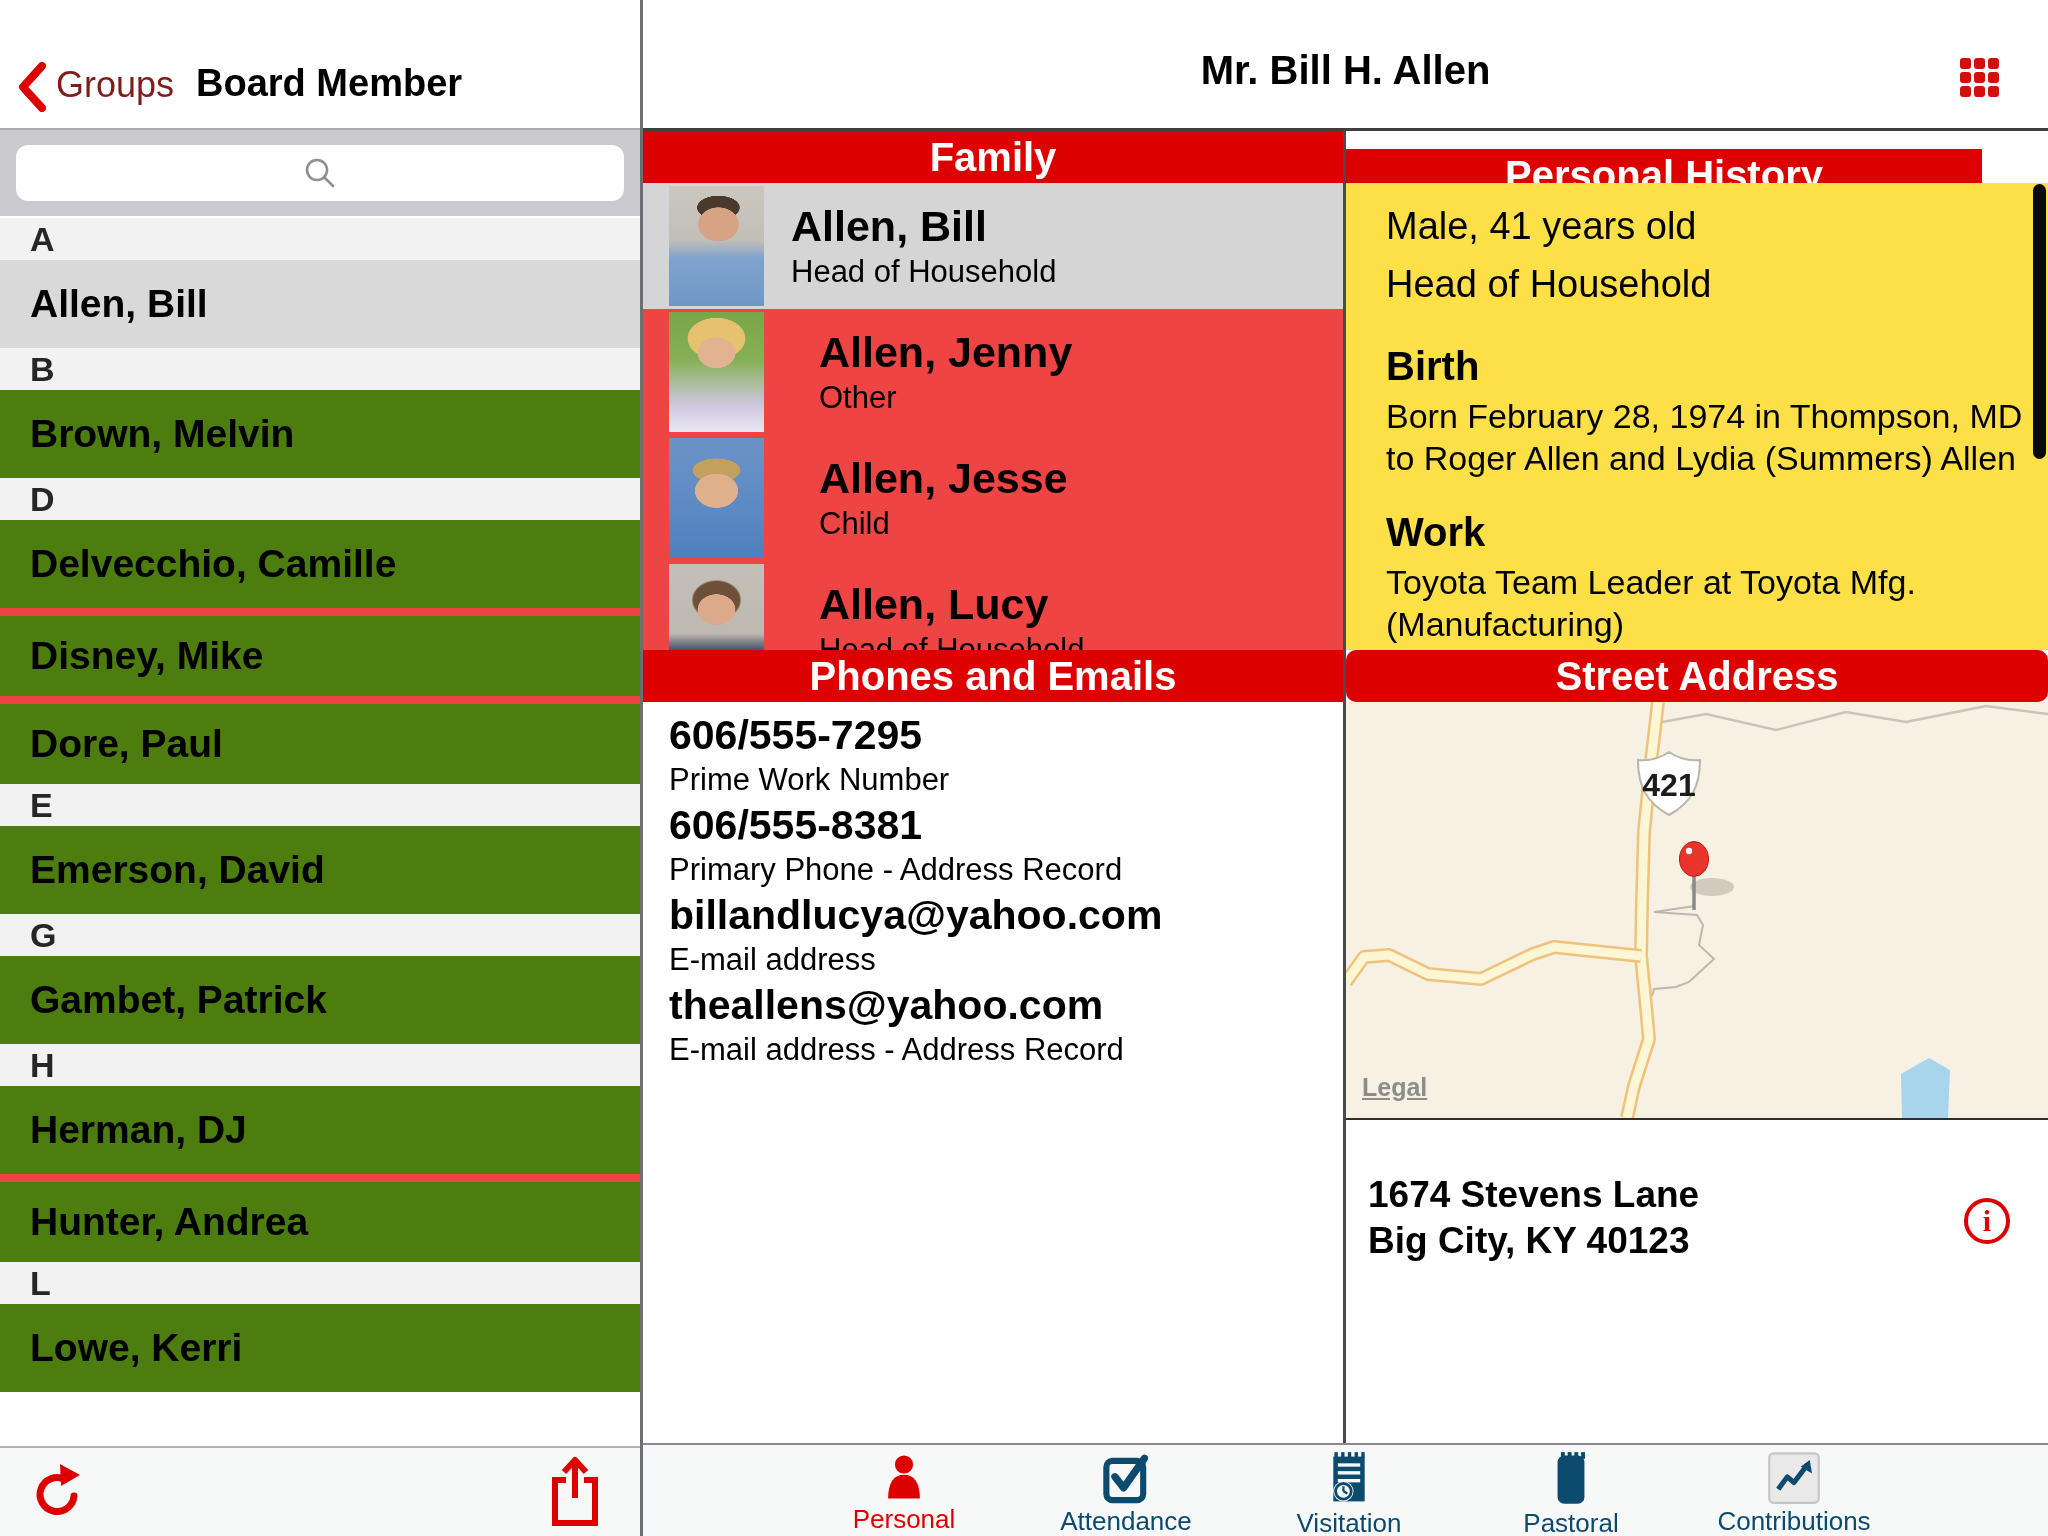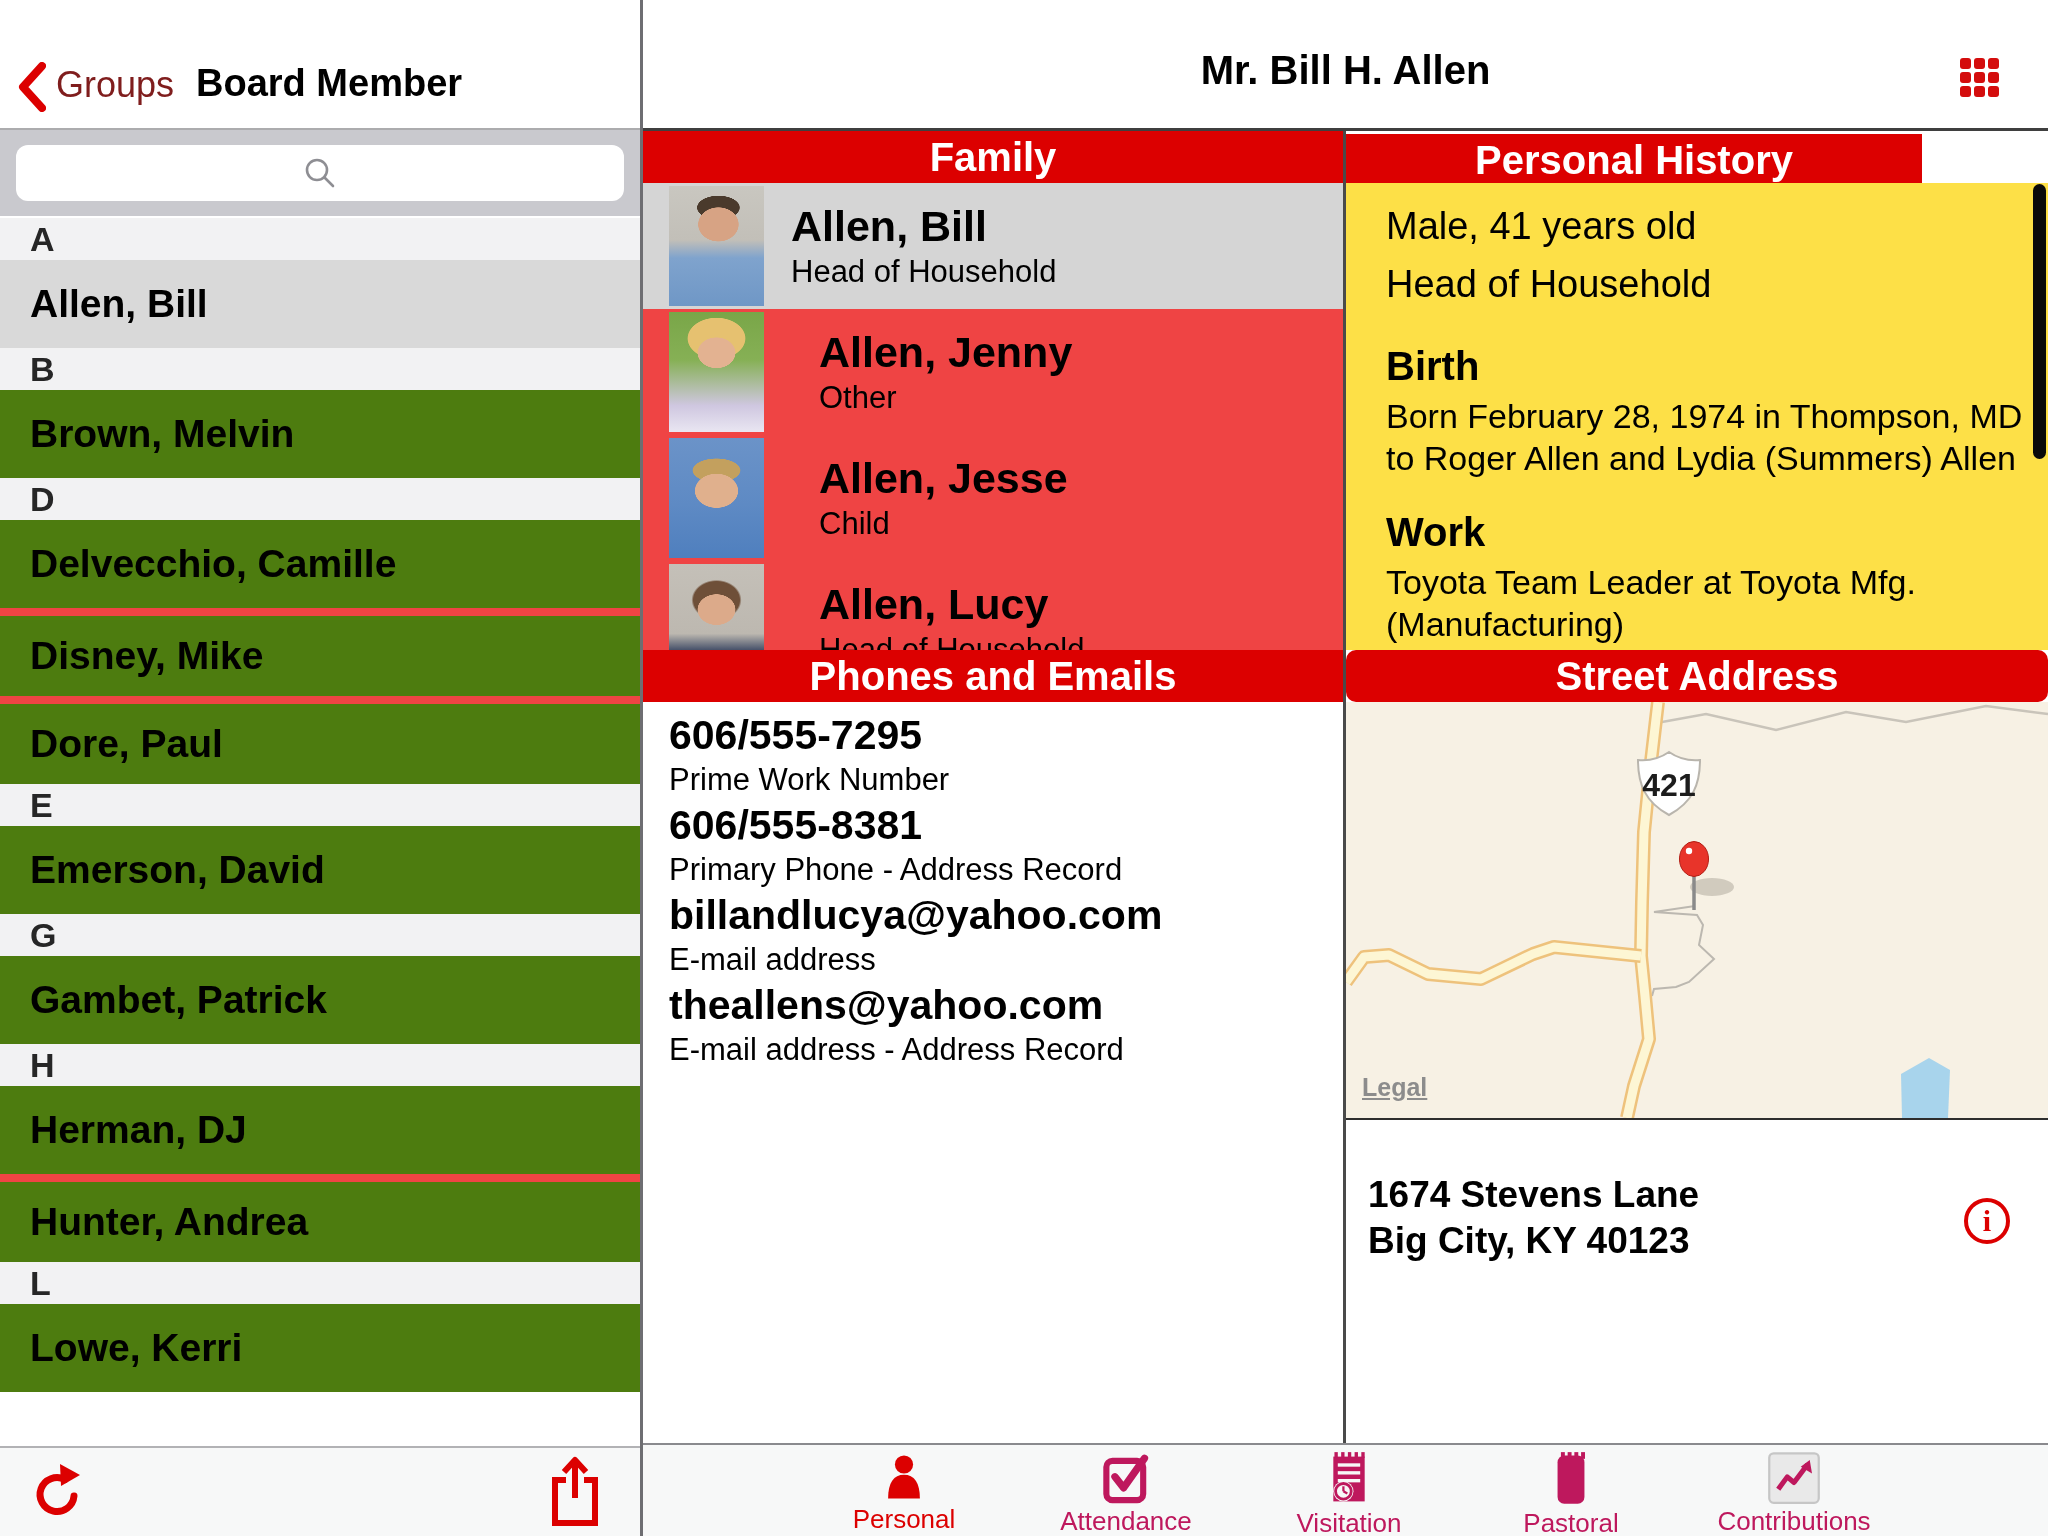--- a/index.html
+++ b/index.html
@@ -32,21 +32,21 @@
   
   #main{position:absolute;left:643px;top:0;width:1405px;height:1536px;background:#fff;}
   .main-title{position:absolute;left:0;right:0;top:48px;text-align:center;font-size:40px;font-weight:bold;}
   .grid-btn{position:absolute;right:49px;top:58px;display:grid;grid-template-columns:repeat(3,11px);gap:3px;}
   .grid-btn div{width:11px;height:11px;background:#d40d0d;border-radius:3px;}
   .main-topline{position:absolute;left:0;top:128px;width:1405px;height:3px;background:#3f3f3f;}
   .col-divider{position:absolute;left:700px;top:131px;width:3px;height:1312px;background:#4a4a4a;}
   .sec-header{position:absolute;height:52px;background:#dc0000;color:#fff;font-size:40px;font-weight:bold;
               display:flex;align-items:center;justify-content:center;}
   #hdr-family{left:0;top:131px;width:700px;}
-  #hdr-ph{left:703px;top:134px;width:576px;}
+  #hdr-ph{left:703px;top:149px;width:636px;}
   #hdr-phones{left:0;top:650px;width:700px;}
   #hdr-addr{left:703px;top:650px;width:702px;border-radius:10px;}
   
   .family-list{position:absolute;left:0;top:183px;width:700px;height:467px;background:#fff;overflow:hidden;}
   .fam-row{height:126px;display:flex;align-items:center;box-sizing:border-box;background:#ef4444;}
   .fam-row.selected{background:#d5d5d5;}
   .photo{width:95px;height:120px;margin-left:26px;flex:0 0 auto;background:#bbb;}
   .photo-bill{background:
     radial-gradient(ellipse 30% 20% at 52% 32%, #d7a384 0 70%, transparent 72%),
     radial-gradient(ellipse 34% 15% at 52% 18%, #4a3a2c 0 65%, transparent 67%),
@@ -81,21 +81,21 @@
   
   .map-wrap{position:absolute;left:703px;top:702px;width:702px;height:416px;overflow:hidden;background:#f7f1e4;}
   .legal-link{position:absolute;left:16px;bottom:16px;font-size:25px;font-weight:bold;color:#8c8c8c;text-decoration:underline;}
   .map-bottomline{position:absolute;left:703px;top:1118px;width:702px;height:2px;background:#2e2e2e;}
   .addr-block{position:absolute;left:703px;top:1120px;width:702px;height:323px;background:#fff;}
   .addr-lines{position:absolute;left:22px;top:52px;font-size:37px;font-weight:bold;line-height:46px;}
   .info-btn{position:absolute;right:38px;top:78px;width:38px;height:38px;border:4px solid #dc0000;border-radius:50%;
             color:#dc0000;font-family:"Liberation Serif",serif;font-weight:bold;font-size:30px;line-height:38px;text-align:center;}
   
   .tab-bar{position:absolute;left:0;top:1443px;width:1405px;height:93px;background:#f7f8f8;border-top:2px solid #8a8a8e;box-sizing:border-box;}
-  .tab{position:absolute;top:6px;width:180px;height:84px;display:flex;flex-direction:column;align-items:center;color:#be185d;}
+  .tab{position:absolute;top:6px;width:180px;height:84px;display:flex;flex-direction:column;align-items:center;color:#0c4a6e;}
   .tab .ticon{height:56px;display:flex;align-items:center;justify-content:center;}
   .tab .tlabel{font-size:26px;margin-top:1px;}
   .tab.active{color:#dc0000;}
   svg{display:block;}
 </style>
 </head>
 <body>
 
 <div id="stage">
 

